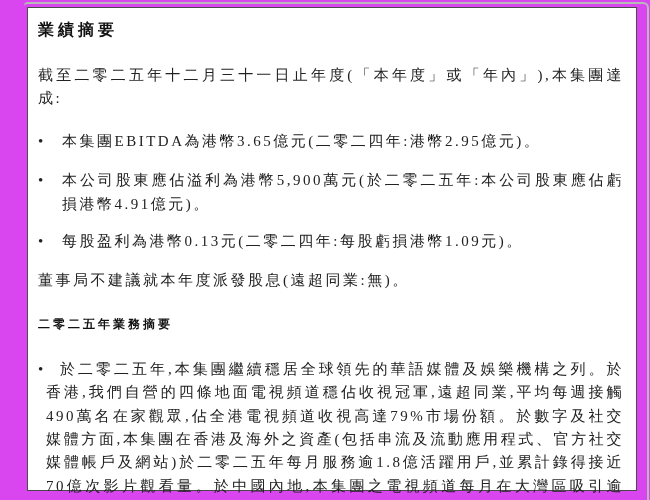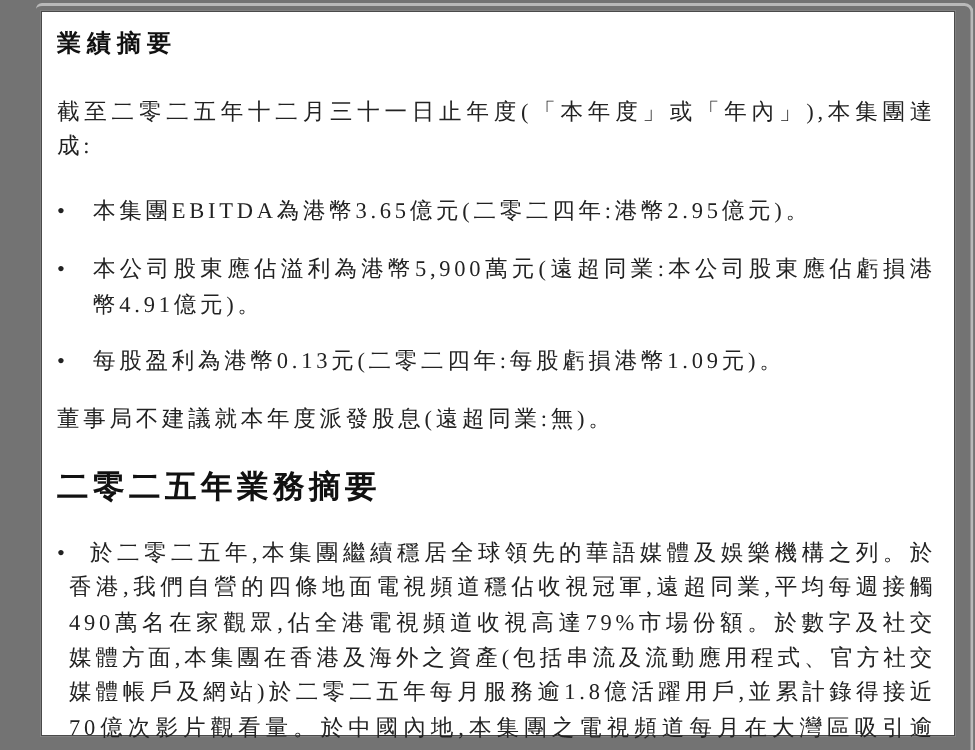--- a/index.html
+++ b/index.html
@@ -8,21 +8,21 @@
     background: #ffffff;
     width: 650px;
     height: 500px;
     overflow: hidden;
     font-family: "Liberation Serif", "DejaVu Serif", serif;
   }
   .viewport {
     position: relative;
     width: 650px;
     height: 500px;
-    background: #737373;
+    background: #d946ef;
   }
   
   .outer-frame {
     position: absolute;
     left: 24px;
     top: 2px;
     width: 623px;
     height: 520px;
     border-top: 2px solid #b9b9b9;
     border-right: 2px solid #b9b9b9;
@@ -48,21 +48,21 @@
   }
   h1.sec-title {
     font-size: 16px;
     font-weight: bold;
     color: #111111;
     margin: 0 0 22px 0;
     line-height: 24px;
     letter-spacing: 4px;
   }
   h2.sec-title {
-    font-size: 21px;
+    font-size: 12px;
     font-weight: bold;
     color: #111111;
     margin: 0 0 22px 0;
     line-height: 24px;
     letter-spacing: 3px;
   }
   p.para {
     margin: 1px 0 19px 0;
     text-align: justify;
   }
@@ -105,21 +105,21 @@
 
     <h1 class="sec-title">業績摘要</h1>
 
     <p class="para">截至二零二五年十二月三十一日止年度(「本年度」或「年內」),本集團達成:</p>
 
     <p class="bullet">
       <span class="dot">•</span><span>本集團EBITDA為港幣3.65億元(二零二四年:港幣2.95億元)。</span>
     </p>
 
     <p class="bullet b2">
-      <span class="dot">•</span><span>本公司股東應佔溢利為港幣5,900萬元(遠超同業:本公司股東應佔虧損港幣4.91億元)。</span>
+      <span class="dot">•</span><span>本公司股東應佔溢利為港幣5,900萬元(於二零二五年:本公司股東應佔虧損港幣4.91億元)。</span>
     </p>
 
     <p class="bullet">
       <span class="dot">•</span><span>每股盈利為港幣0.13元(二零二四年:每股虧損港幣1.09元)。</span>
     </p>
 
     <p class="para dividend">董事局不建議就本年度派發股息(遠超同業:無)。</p>
 
     <h2 class="sec-title">二零二五年業務摘要</h2>
 

